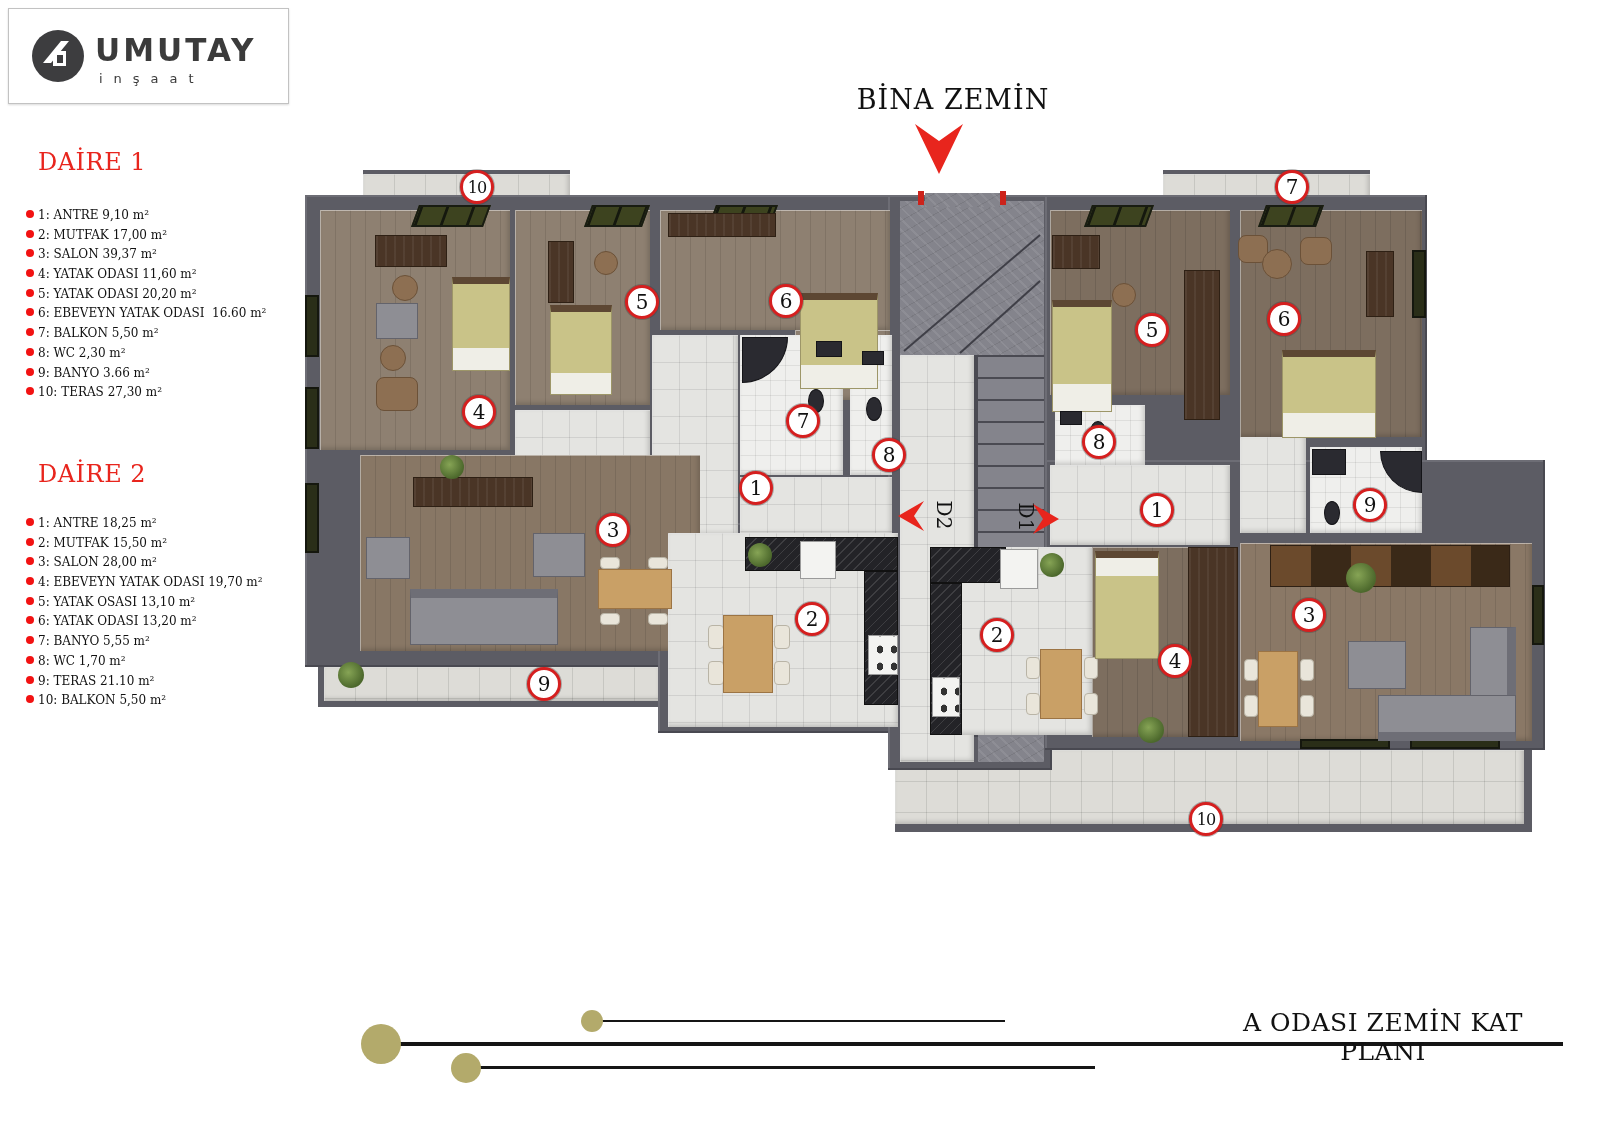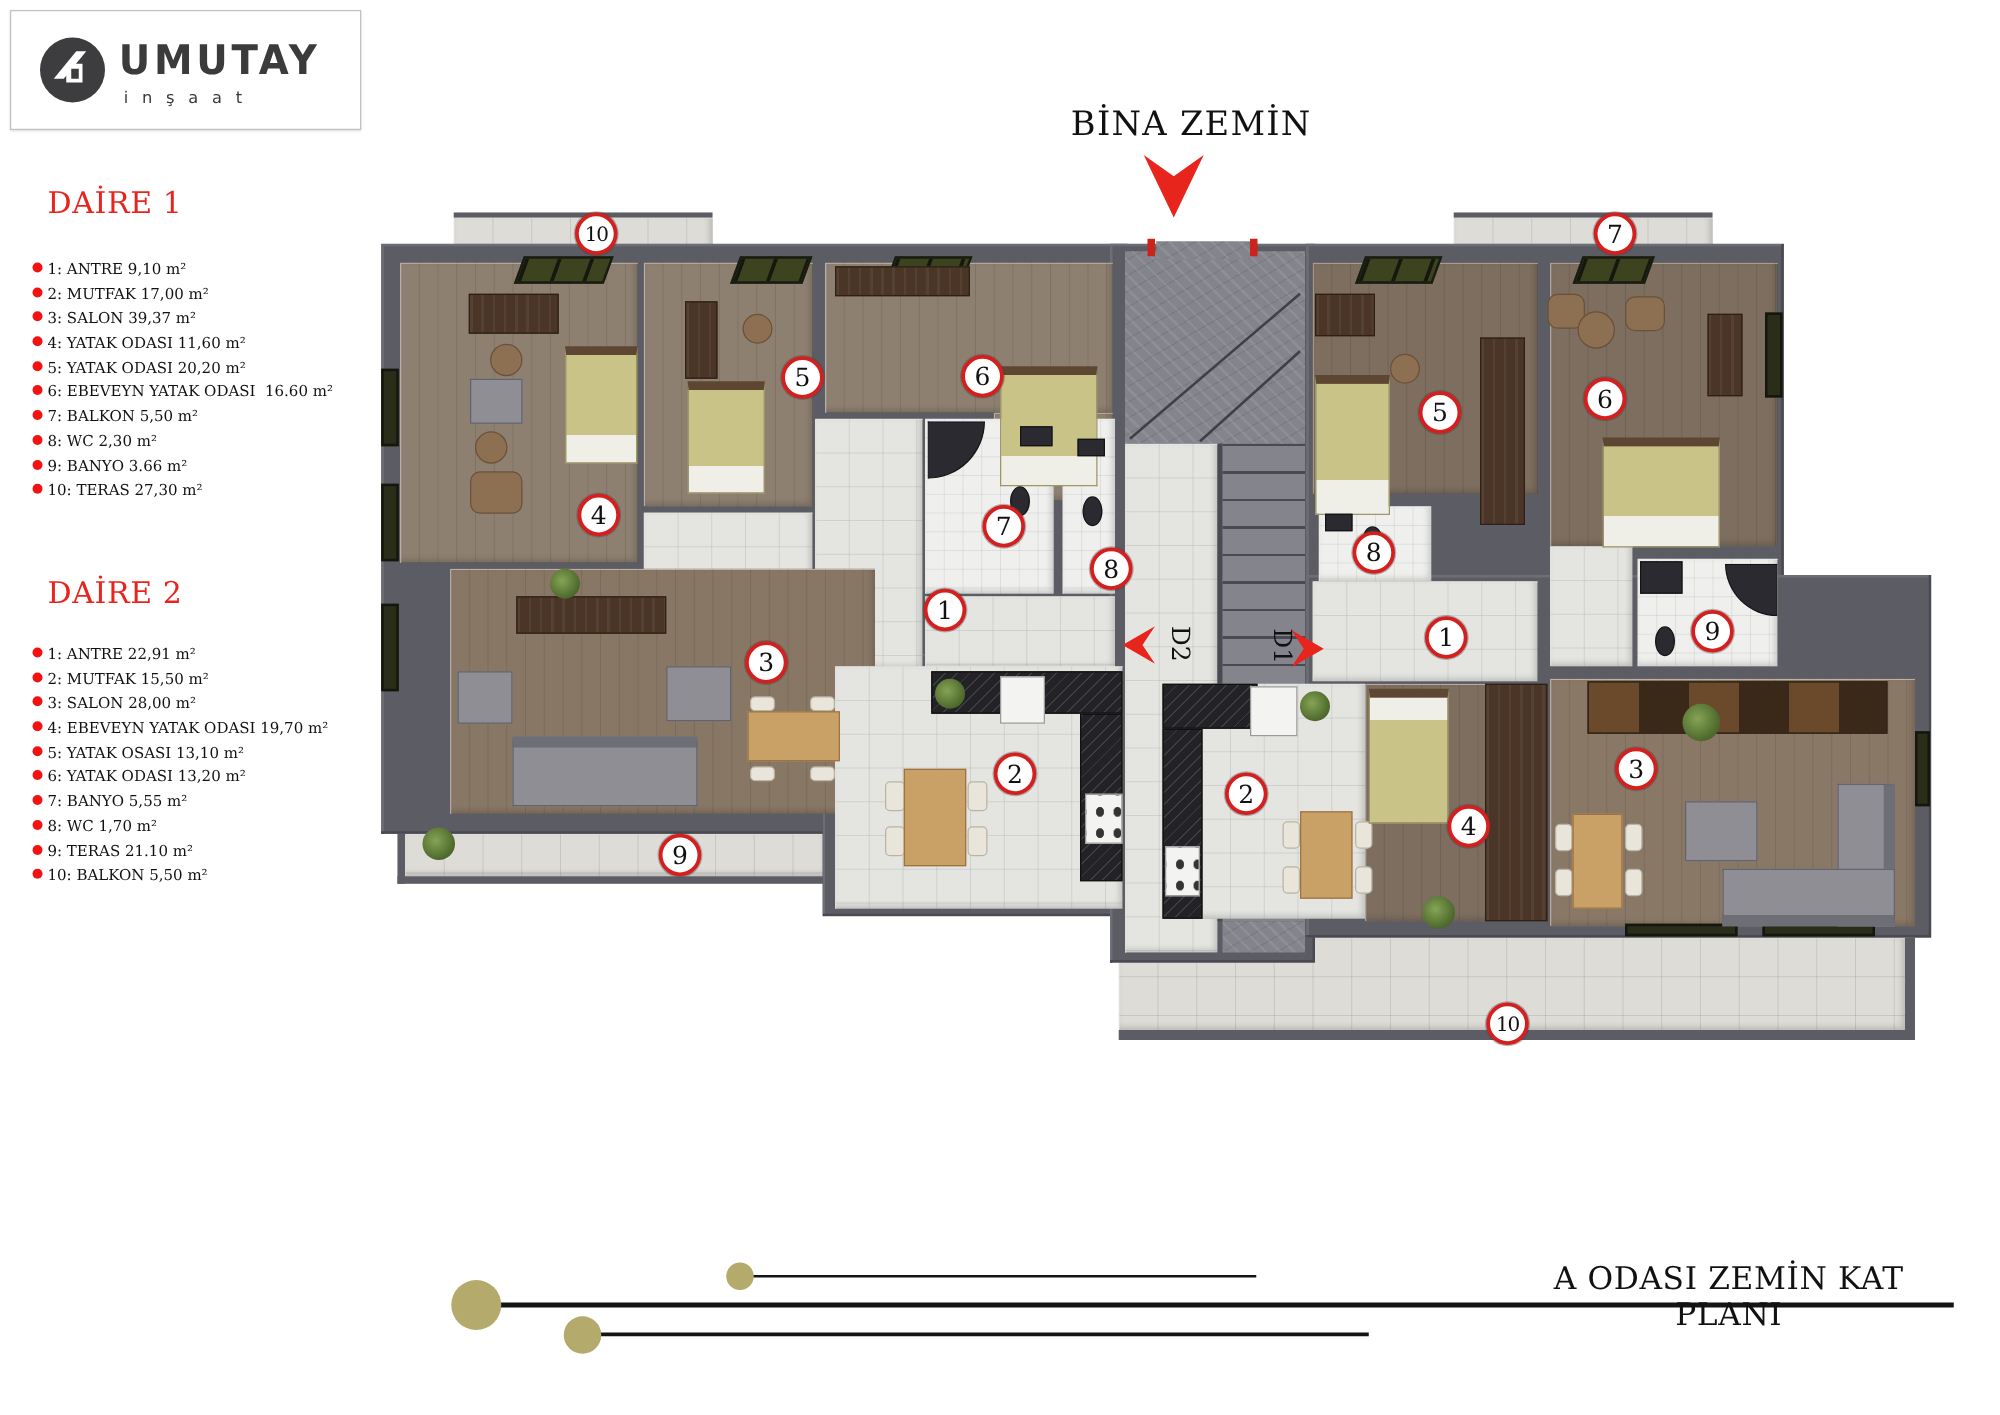--- a/index.html
+++ b/index.html
@@ -94,21 +94,21 @@
     <li><span class="bullet"></span><span>5: YATAK ODASI 20,20 m²</span></li>
     <li><span class="bullet"></span><span>6: EBEVEYN YATAK ODASI  16.60 m²</span></li>
     <li><span class="bullet"></span><span>7: BALKON 5,50 m²</span></li>
     <li><span class="bullet"></span><span>8: WC 2,30 m²</span></li>
     <li><span class="bullet"></span><span>9: BANYO 3.66 m²</span></li>
     <li><span class="bullet"></span><span>10: TERAS 27,30 m²</span></li>
   </ul>
 
 <div class="abs legend-title" style="left:38px;top:460px">DAİRE 2</div>
 <ul class="abs legend-list" style="left:26px;top:514px">
-    <li><span class="bullet"></span><span>1: ANTRE 22,91 m²</span></li>
+    <li><span class="bullet"></span><span>1: ANTRE 18,25 m²</span></li>
     <li><span class="bullet"></span><span>2: MUTFAK 15,50 m²</span></li>
     <li><span class="bullet"></span><span>3: SALON 28,00 m²</span></li>
     <li><span class="bullet"></span><span>4: EBEVEYN YATAK ODASI 19,70 m²</span></li>
     <li><span class="bullet"></span><span>5: YATAK OSASI 13,10 m²</span></li>
     <li><span class="bullet"></span><span>6: YATAK ODASI 13,20 m²</span></li>
     <li><span class="bullet"></span><span>7: BANYO 5,55 m²</span></li>
     <li><span class="bullet"></span><span>8: WC 1,70 m²</span></li>
     <li><span class="bullet"></span><span>9: TERAS 21.10 m²</span></li>
     <li><span class="bullet"></span><span>10: BALKON 5,50 m²</span></li>
   </ul>

